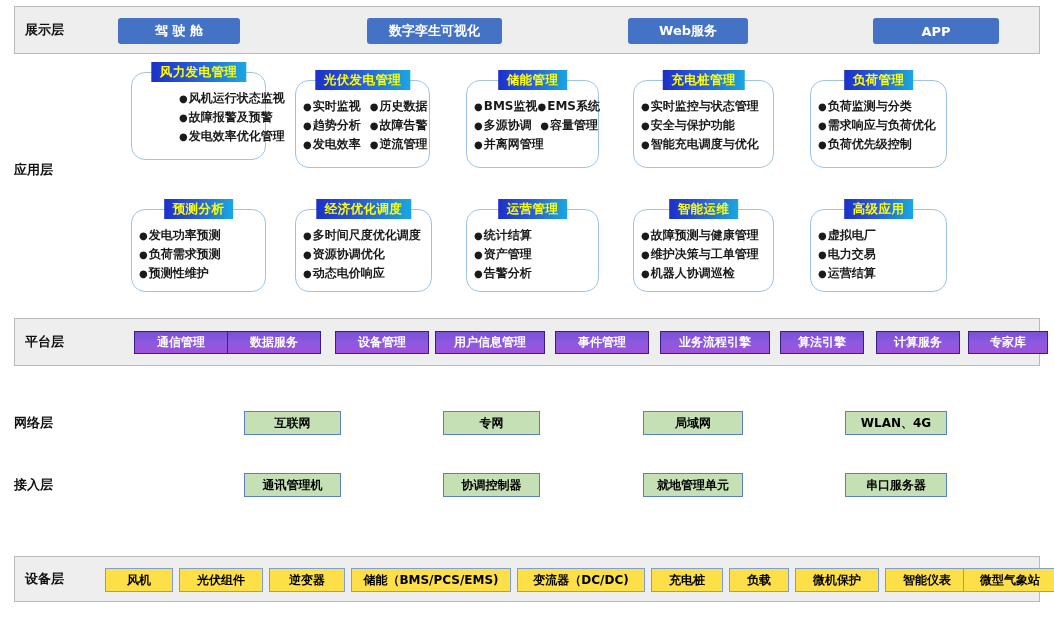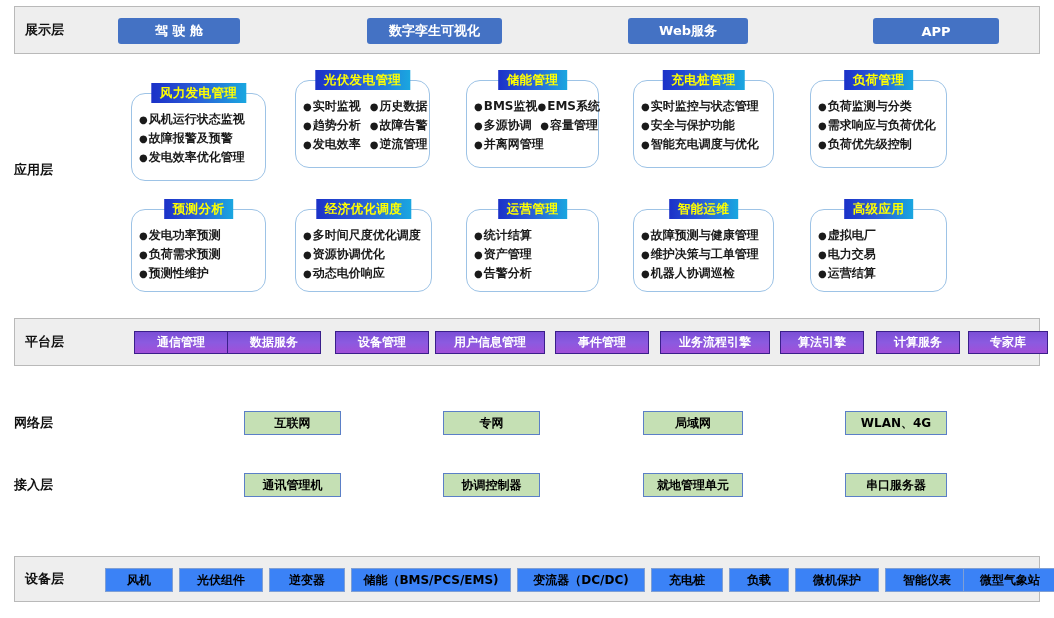--- a/index.html
+++ b/index.html
@@ -109,21 +109,21 @@
     display: flex; align-items: center; justify-content: center;
     white-space: nowrap;
   }
 
   
   #device-band { left: 14px; top: 556px; width: 1026px; height: 46px; }
   #device-band .layer-label { position: absolute; left: 10px; }
   .dev-btn {
     position: absolute;
     height: 24px;
-    background: #3b82f6;
+    background: #fde047;
     border: 1px solid #7f9fd4;
     color: #000000;
     font-size: 12px;
     font-weight: bold;
     display: flex; align-items: center; justify-content: center;
     white-space: nowrap;
   }
 </style>
 </head>
 <body>
@@ -164,21 +164,21 @@
       <div class="dev-btn" style="left: 254px; width: 76px; top: 11px;">逆变器</div>
       <div class="dev-btn" style="left: 336px; width: 160px; top: 11px;">储能（BMS/PCS/EMS)</div>
       <div class="dev-btn" style="left: 502px; width: 128px; top: 11px;">变流器（DC/DC)</div>
       <div class="dev-btn" style="left: 636px; width: 72px; top: 11px;">充电桩</div>
       <div class="dev-btn" style="left: 714px; width: 60px; top: 11px;">负载</div>
       <div class="dev-btn" style="left: 780px; width: 84px; top: 11px;">微机保护</div>
       <div class="dev-btn" style="left: 870px; width: 84px; top: 11px;">智能仪表</div>
       <div class="dev-btn" style="left: 948px; width: 94px; top: 11px;">微型气象站</div>
     </div>
 
-<div class="app-card" style="left: 131px; top: 93px; width: 135px; height: 88px;">
+<div class="app-card" style="left: 131px; top: 72px; width: 135px; height: 88px; padding-left: 40px;">
       <div class="app-card-title">风力发电管理</div>
       <div class="app-card-body">
         <div class="bullet-row">
           <span class="bullet-item">
             <span class="bullet-dot">●</span>
             <span>风机运行状态监视</span>
           </span>
         </div>
         <div class="bullet-row">
           <span class="bullet-item">

